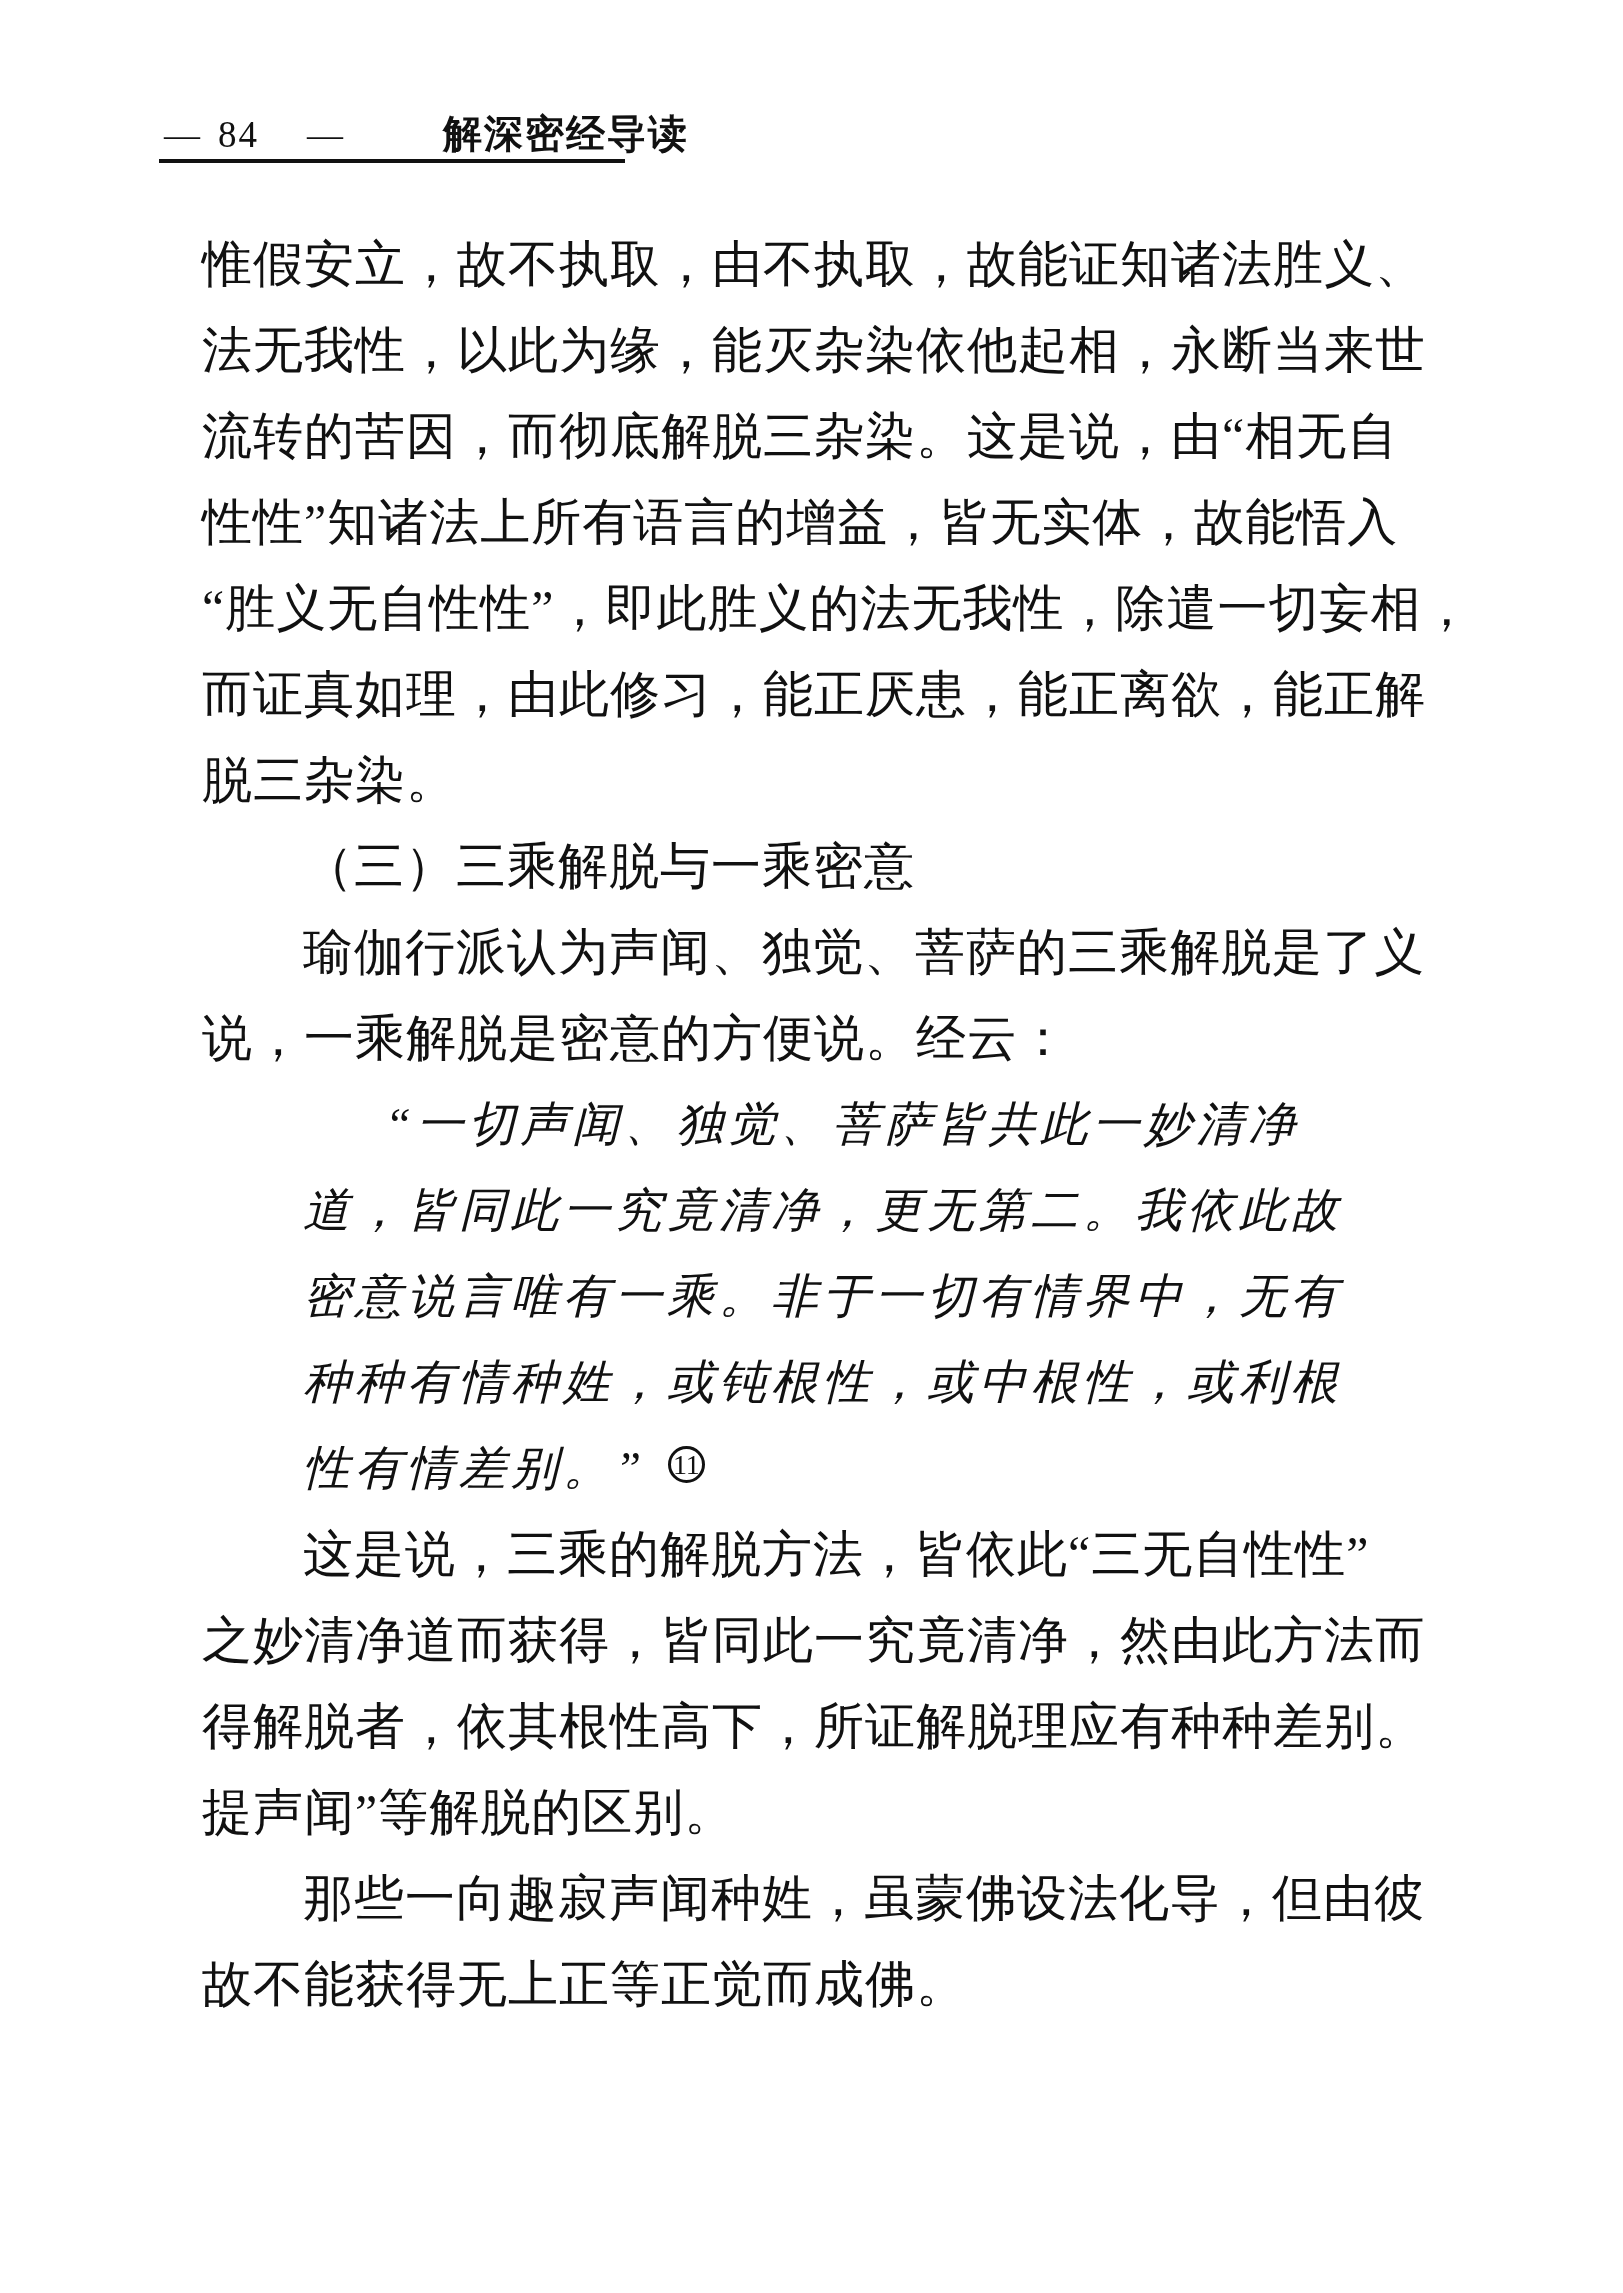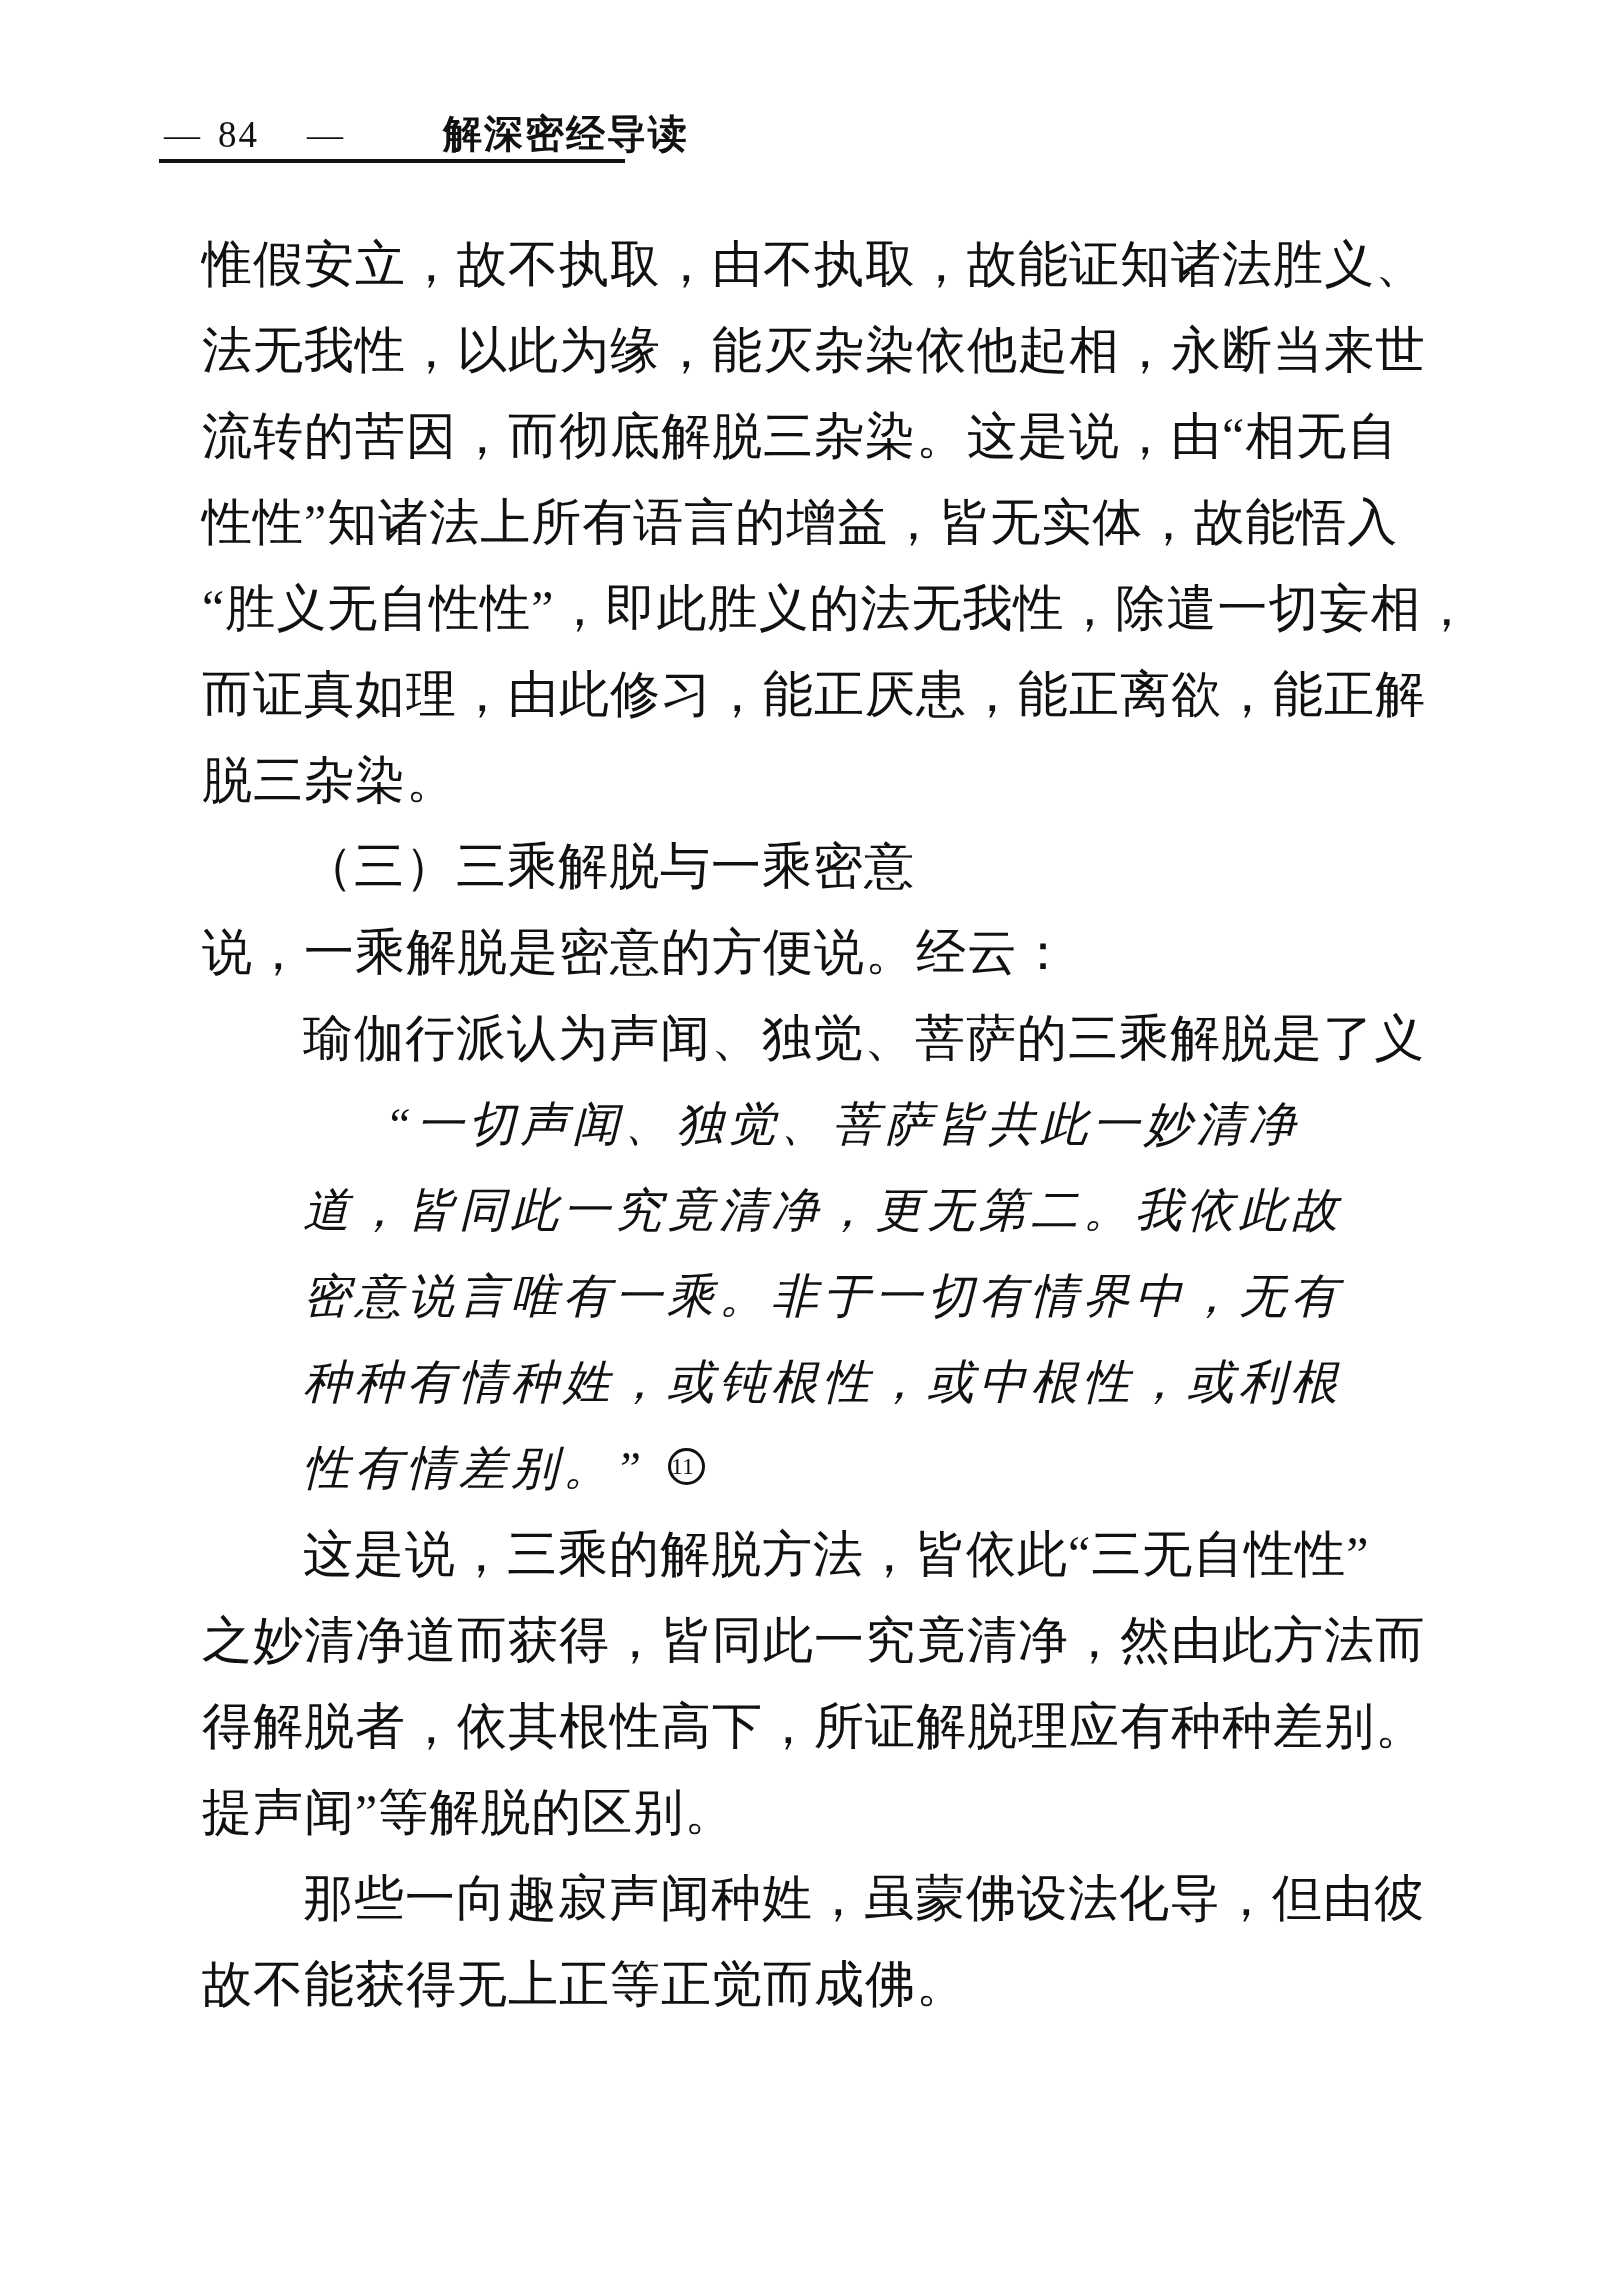--- a/index.html
+++ b/index.html
@@ -62,24 +62,24 @@
   }
   .quote-first { padding-left: 183px; }
 
   .fn-circle {
     display: inline-block;
     box-sizing: border-box;
     width: 37px; height: 37px;
     border: 3px solid #111111;
     border-radius: 50%;
     line-height: 31px;
-    font-size: 24px;
+    font-size: 28px;
     font-style: normal;
     letter-spacing: 0;
-    text-align: left;
+    text-align: center;
     vertical-align: 10px;
     margin-left: 5px;
     font-family: "Liberation Serif", serif;
   }
 </style>
 </head>
 <body>
 
 <div class="page">
 
@@ -95,22 +95,22 @@
     <div class="line">惟假安立，故不执取，由不执取，故能证知诸法胜义、</div>
     <div class="line">法无我性，以此为缘，能灭杂染依他起相，永断当来世</div>
     <div class="line">流转的苦因，而彻底解脱三杂染。这是说，由“相无自</div>
     <div class="line">性性”知诸法上所有语言的增益，皆无实体，故能悟入</div>
     <div class="line">“胜义无自性性”，即此胜义的法无我性，除遣一切妄相，</div>
     <div class="line">而证真如理，由此修习，能正厌患，能正离欲，能正解</div>
     <div class="line">脱三杂染。</div>
 
     <div class="line indent">（三）三乘解脱与一乘密意</div>
 
+    <div class="line indent">瑜伽行派认为声闻、独觉、菩萨的三乘解脱是了义</div>
     <div class="line">说，一乘解脱是密意的方便说。经云：</div>
-    <div class="line indent">瑜伽行派认为声闻、独觉、菩萨的三乘解脱是了义</div>
 
     <div class="line quote quote-first">“一切声闻、独觉、菩萨皆共此一妙清净</div>
     <div class="line quote">道，皆同此一究竟清净，更无第二。我依此故</div>
     <div class="line quote">密意说言唯有一乘。非于一切有情界中，无有</div>
     <div class="line quote">种种有情种姓，或钝根性，或中根性，或利根</div>
     <div class="line quote">
       <span>性有情差别。”</span>
       <span class="fn-circle">11</span>
     </div>
 

